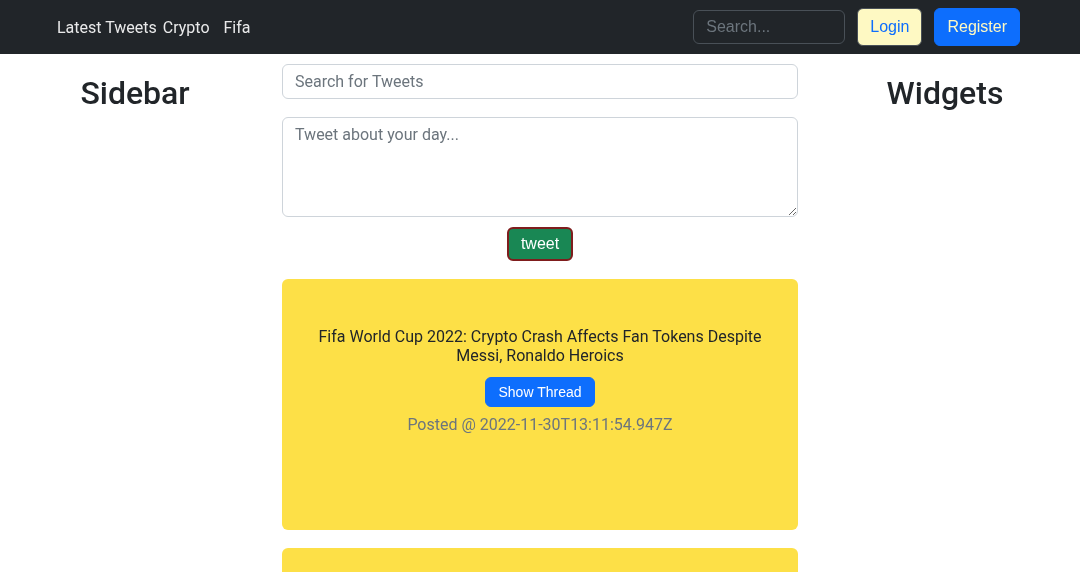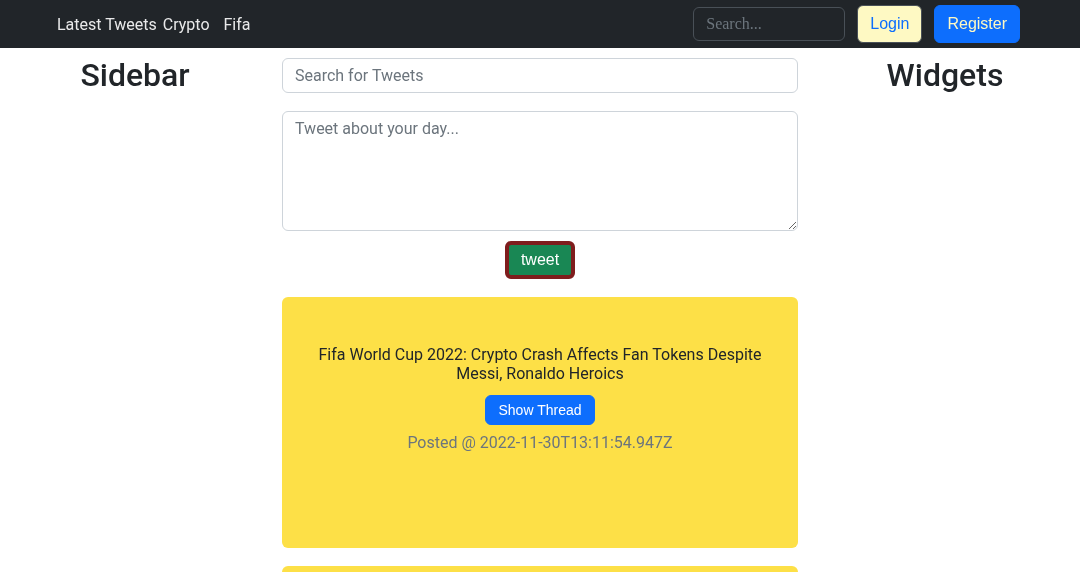--- a/index.html
+++ b/index.html
@@ -4,41 +4,40 @@
   <style>
     * { box-sizing: border-box; margin: 0; padding: 0; }
     body { font-family: -apple-system, BlinkMacSystemFont, "Segoe UI", Roboto, "Helvetica Neue", Arial, sans-serif; font-size: 16px; color: #212529; }
 
     .navbar {
       background: #212529;
       padding: 8px 16px;
       display: flex;
       align-items: center;
       justify-content: space-between;
-      height: 48px;
+      height: 54px;
     }
     .nav-left { display: flex; gap: 0px; padding-left: 38px; }
     .nav-link {
       color: rgba(255,255,255,0.9);
       text-decoration: none;
       font-size: 16px;
       padding: 0 3px;
       cursor: pointer;
     }
     .nav-link.blog { margin-left: 8px; }
     .nav-right { display: flex; align-items: center; gap: 12px; padding-right: 44px; }
     .nav-search {
       background: #212529;
       border: 1px solid #495057;
       border-radius: 6px;
       padding: 7px 12px;
       color: #5eead4;
       width: 152px;
       font-size: 16px;
-      font-family: Liberation Serif, serif;
     }
     .nav-search::placeholder { color: #6c757d; }
     .btn {
       border-radius: 6px;
       padding: 6px 12px;
       font-size: 16px;
       cursor: pointer;
       border: 1px solid transparent;
       line-height: 1.5;
     }
@@ -59,21 +58,21 @@
       margin: 0 auto;
       padding-top: 4px;
     }
     .sidebar, .widgets {
       flex: 0 0 25%;
       padding: 0 12px;
     }
     .sidebar h1, .widgets h1 {
       font-size: 32px;
       font-weight: 500;
-      margin-top: 4px;
+      margin-top: 16px;
       text-align: center;
     }
     .widgets h1 { text-align: center; }
     .main {
       flex: 1;
       padding: 0 12px;
     }
 
     .form-control {
       width: 100%;
@@ -81,29 +80,29 @@
       border-radius: 6px;
       padding: 7px 12px;
       font-size: 16px;
       font-family: inherit;
       color: #212529;
     }
     .form-control::placeholder { color: #6c757d; }
     .search-tweets { margin-top: 6px; margin-bottom: 18px; }
     .compose {
       resize: vertical;
-      height: 120px;
+      height: 100px;
       margin-bottom: 6px;
     }
 
     .tweet-btn-row { text-align: center; margin-bottom: 18px; }
     .btn-tweet {
       background: #198754;
       color: #fff;
-      border: 4px solid #7f1d1d;
+      border: 2px solid #7f1d1d;
       border-radius: 6px;
       padding: 6px 12px;
       font-size: 16px;
       cursor: pointer;
     }
 
     .card {
       background: #fde047;
       border-radius: 6px;
       padding: 48px 24px;

